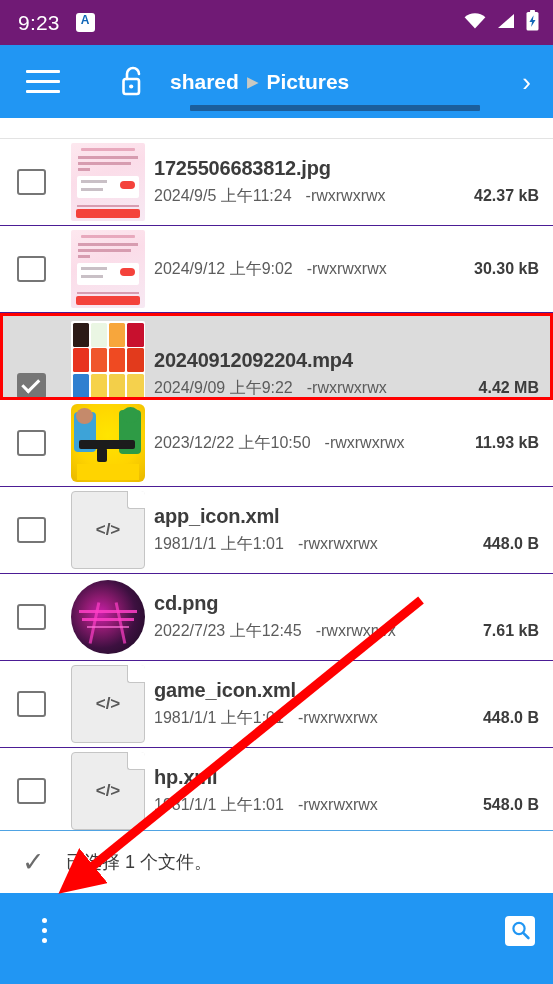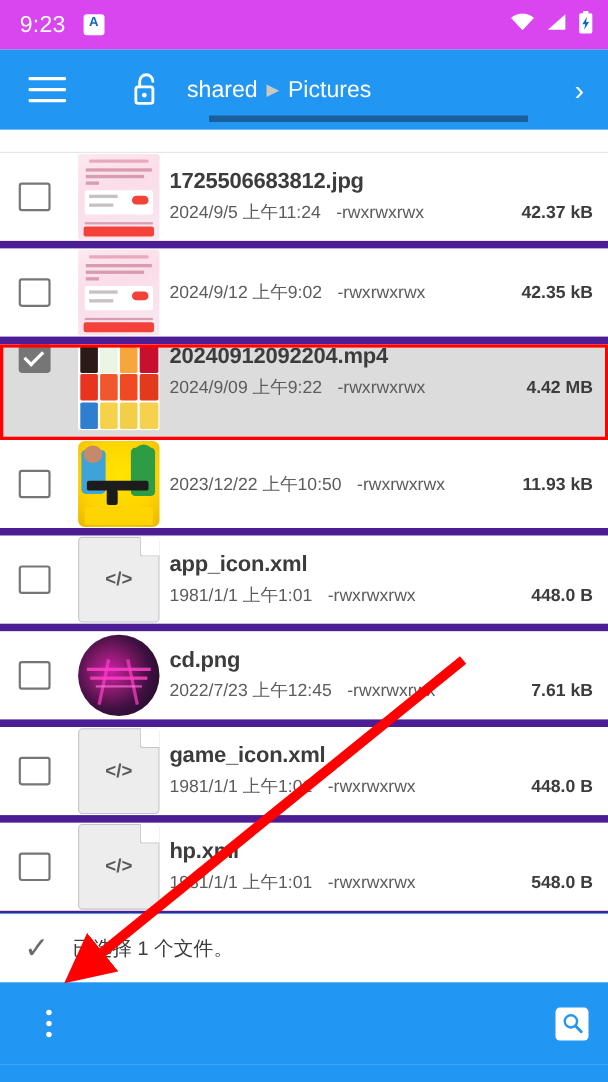--- a/index.html
+++ b/index.html
@@ -6,21 +6,21 @@
   html, body {
     width: 553px; height: 984px;
     background: #ffffff;
     font-family: "Liberation Sans", "DejaVu Sans", sans-serif;
     overflow: hidden;
   }
   #app { position: relative; width: 553px; height: 984px; overflow: hidden; }
 
   
   .statusbar {
-    height: 45px; background: #d946ef;
+    height: 45px; background: #701a75;
     display: flex; align-items: center; justify-content: space-between;
     padding: 0 14px 0 18px;
     color: #ffffff;
   }
   .sb-left { display: flex; align-items: center; gap: 16px; }
   .sb-clock { font-size: 21px; font-weight: 500; letter-spacing: .2px; }
   .sb-appicon {
     width: 19px; height: 19px; border-radius: 3px;
     background: #ffffff; color: #1267b8;
     font-size: 12px; font-weight: 700;
@@ -36,39 +36,39 @@
   }
   .hamburger {
     width: 46px; height: 46px; margin-left: 20px;
     display: flex; flex-direction: column; justify-content: center;
     align-items: center; gap: 7px; cursor: pointer;
   }
   .hamburger i { display: block; width: 34px; height: 3px; background: #fff; border-radius: 1px; }
   .lock-wrap { margin-left: 52px; display: flex; align-items: center; }
   .crumbs {
     margin-left: 22px; display: flex; align-items: center; gap: 8px;
-    color: #ffffff; font-size: 21px; font-weight: 400;
+    color: #ffffff; font-size: 21px; font-weight: 700;
     flex: 1;
     text-align: right;
   }
   .crumb-sep { color: #c9c9c2; font-size: 15px; line-height: 1; }
   .chevron-right-btn {
     margin-right: 22px; color: #fff; font-size: 26px; font-weight: 400;
     cursor: pointer; line-height: 1;
   }
   .crumb-underline {
     position: absolute; left: 190px; bottom: 7px;
     width: 290px; height: 6px; background: #1b5e9c; border-radius: 1px;
   }
 
   
   .list { position: relative; background: #fff; height: 712px; overflow: hidden; }
   .row {
     display: flex; align-items: center;
-    height: 87px; border-bottom: 7px solid #4c1d95;
+    height: 87px; border-bottom: 1px solid #4c1d95;
     background: #fff; position: relative;
   }
   .row.partial { height: 21px; align-items: flex-end; overflow: hidden; border-bottom: 1px solid #e3e3e3; }
   .row.selected { background: #dcdcdc; border-bottom: 1px solid #d0d0d0; }
 
   .cb-cell { width: 62px; display: flex; justify-content: center; align-items: center; }
   .cbox {
     width: 29px; height: 26px; border: 2.5px solid #767676;
     border-radius: 3px; background: transparent;
     display: flex; align-items: center; justify-content: center;
@@ -281,27 +281,27 @@
                 <div class="pill"></div>
               </div>
               <div class="foot"></div>
               <div class="btn"></div>
             </div>
           </div>
           <div class="info-cell">
             <div class="meta">
               <span class="m-date">2024/9/12 上午9:02</span>
               <span class="m-perm">-rwxrwxrwx</span>
-              <span class="m-size">42.35 kB</span>
+              <span class="m-size">30.30 kB</span>
             </div>
           </div>
         </div>
       </div>
       <div class="row selected">
-        <div style="display: flex; align-items: flex-start; width: 100%; height: 100%;">
+        <div style="display: flex; align-items: flex-end; width: 100%; height: 100%;">
           <div class="cb-cell">
             <div class="cbox checked"></div>
           </div>
           <div class="thumb-cell">
             <div class="thumb th-vid">
               <span style="background:#2b1a16"></span>
               <span style="background:#eaf6e3"></span>
               <span style="background:#f7a63c"></span>
               <span style="background:#c8102e"></span>
               <span style="background:#e8331f"></span>

